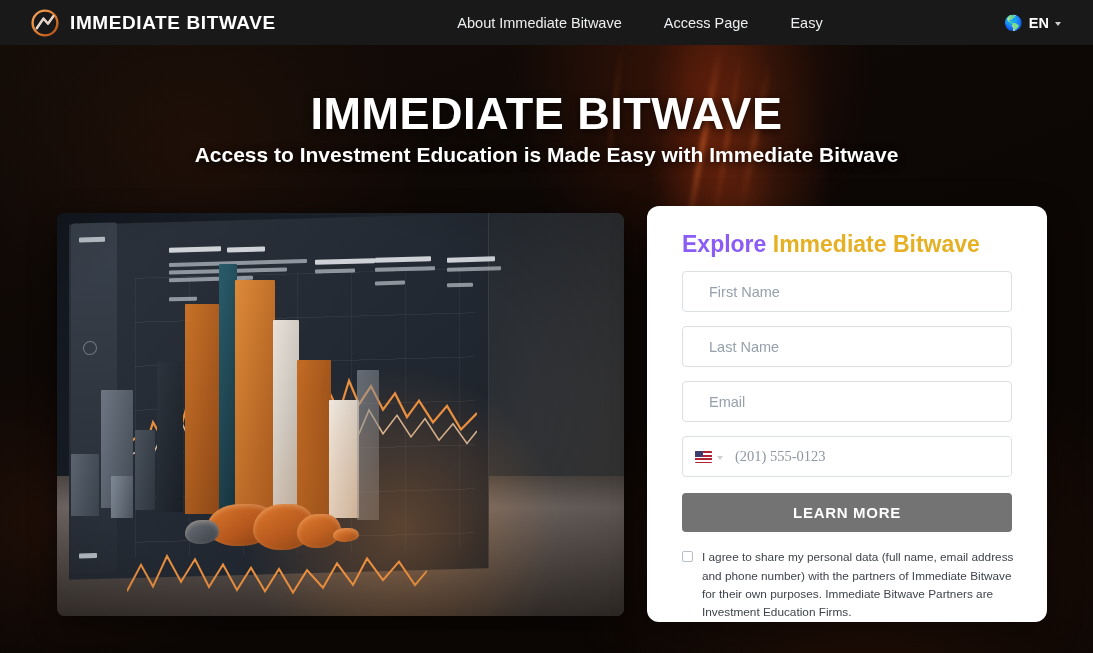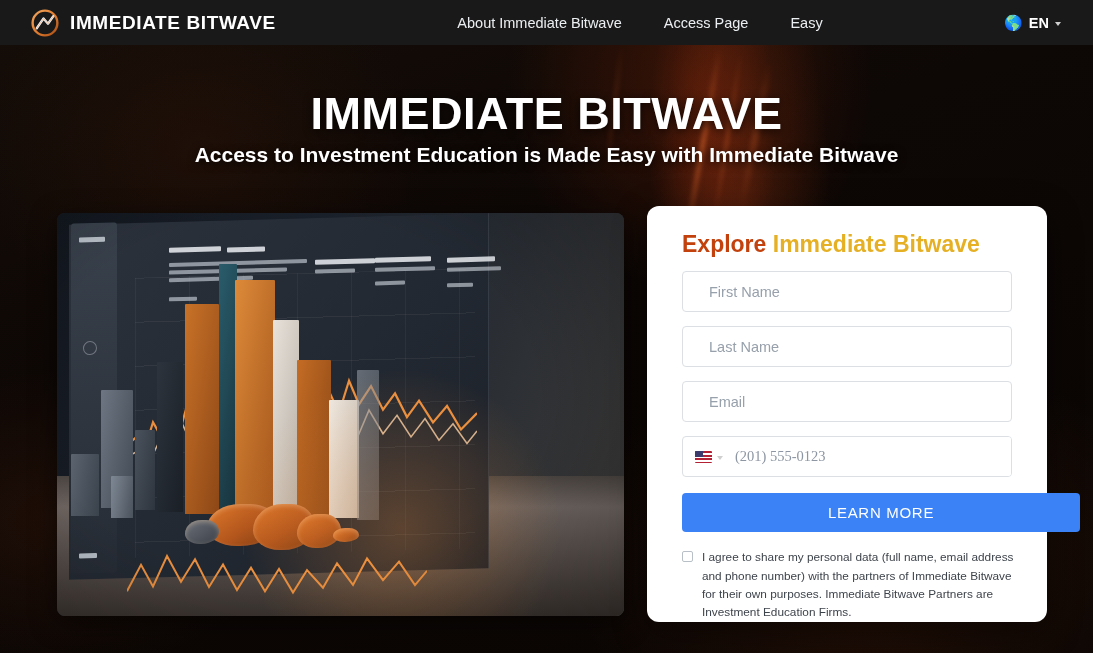--- a/index.html
+++ b/index.html
@@ -131,21 +131,21 @@
   }
 
   
   .form-card {
     position:absolute; left:647px; top:206px; width:400px; height:416px;
     background:#ffffff; border-radius:12px; z-index:20;
     box-shadow:0 10px 34px rgba(0,0,0,0.45);
     padding:26px 35px 0 35px;
   }
   .card-title { font-size:23px; font-weight:bold; line-height:1.1; white-space:nowrap; }
-  .card-title .t1 { color:#c2410c; }
+  .card-title .t1 { color:#8b5cf6; }
   .card-title .t2 { color:#e6b025; }
 
   .field {
     display:block; width:330px; height:41px; margin-top:14px;
     border:1px solid #dcdfe3; border-radius:4px;
     padding:0 26px; font-size:14.5px; color:#333a44;
     font-family:"Liberation Sans", sans-serif; background:#fff; outline:none;
   }
   .field::placeholder { color:#97a0ab; }
 
@@ -160,23 +160,23 @@
     background:repeating-linear-gradient(to bottom,#b22234 0 1.85px,#ffffff 1.85px 3.7px);
   }
   .flag-us .canton { position:absolute; left:0; top:0; width:8px; height:6.4px; background:#3c3b6e; }
   .phone-input {
     flex:1; border:0; outline:none; height:100%; padding:0 6px 0 4px;
     font-size:14.5px; color:#333a44; font-family:Liberation Serif, serif;
   }
   .phone-input::placeholder { color:#8d96a2; }
 
   .cta {
-    display:block; width:398px; height:39px; margin-top:16px;
-    background:#3b82f6; border:0; border-radius:4px; cursor:pointer;
-    color:#ffffff; font-size:15px; font-weight:normal; letter-spacing:0.7px;
+    display:block; width:330px; height:39px; margin-top:16px;
+    background:#737373; border:0; border-radius:4px; cursor:pointer;
+    color:#ffffff; font-size:15px; font-weight:bold; letter-spacing:0.7px;
     font-family:"Liberation Sans", sans-serif;
   }
 
   .consent { display:flex; gap:9px; margin-top:16px; width:332px; }
   .consent-box {
     width:11px; height:11px; flex:none; margin-top:3px;
     border:1px solid #b9bfc7; border-radius:2px; background:#fff; cursor:pointer;
   }
   .consent-text { font-size:11.8px; line-height:1.55; color:#3e444c; }
 </style>

